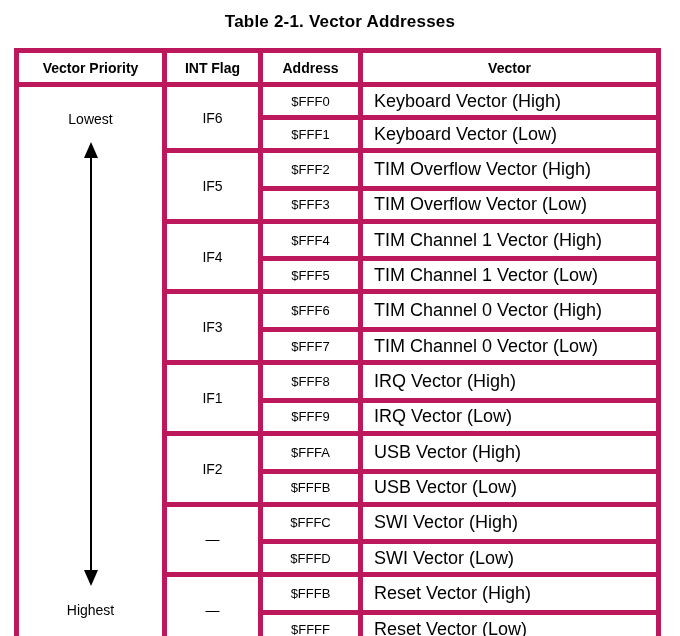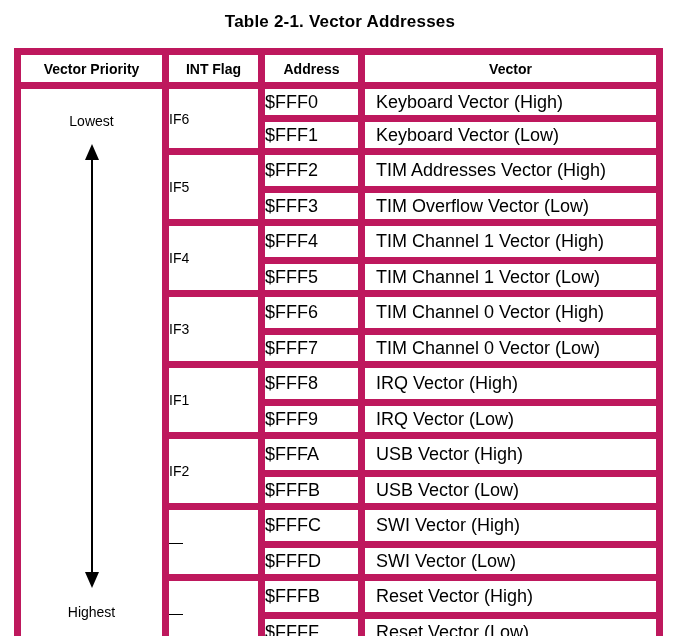--- a/index.html
+++ b/index.html
@@ -32,39 +32,40 @@
     top: 48px;
     width: 642px;
     height: 566px;
     border-collapse: collapse;
     table-layout: fixed;
     border: 2px solid #000000;
     font-size: 14px;
   }
   table.vector-table th,
   table.vector-table td {
-    border: 7px solid #be185d;
+    border: 5px solid #be185d;
     vertical-align: middle;
   }
   table.vector-table th {
     height: 34px;
     font-size: 14px;
     font-weight: bold;
     text-align: center;
   }
   col.c-priority { width: 148px; }
   col.c-flag     { width: 96px;  }
   col.c-address  { width: 100px; }
   col.c-vector   { width: 298px; }
   td.flag-cell {
+    text-align: center;
     font-size: 14px;
   }
   td.address-cell {
-    text-align: left;
-    font-size: 18px;
+    text-align: center;
+    font-size: 13px;
   }
   td.vector-cell {
     text-align: left;
     padding-left: 11px;
     font-size: 18px;
   }
   tr.data-row { height: 33px; }
   td.priority-cell { padding: 16px; }
   .priority-inner {
     height: 524px;
@@ -157,21 +158,21 @@
           <td class="address-cell">$FFF0</td>
           <td class="vector-cell">Keyboard Vector (High)</td>
         </tr>
         <tr class="data-row">
           <td class="address-cell">$FFF1</td>
           <td class="vector-cell">Keyboard Vector (Low)</td>
         </tr>
         <tr class="data-row">
           <td class="flag-cell" rowspan="2">IF5</td>
           <td class="address-cell">$FFF2</td>
-          <td class="vector-cell">TIM Addresses Vector (High)</td>
+          <td class="vector-cell">TIM Overflow Vector (High)</td>
         </tr>
         <tr class="data-row">
           <td class="address-cell">$FFF3</td>
           <td class="vector-cell">TIM Overflow Vector (Low)</td>
         </tr>
         <tr class="data-row">
           <td class="flag-cell" rowspan="2">IF4</td>
           <td class="address-cell">$FFF4</td>
           <td class="vector-cell">TIM Channel 1 Vector (High)</td>
         </tr>

